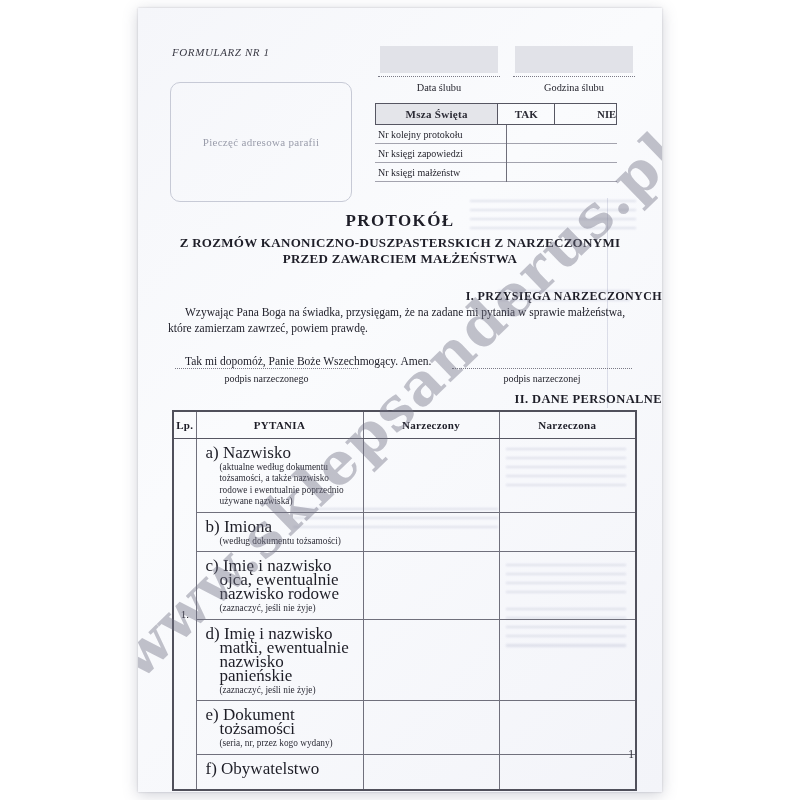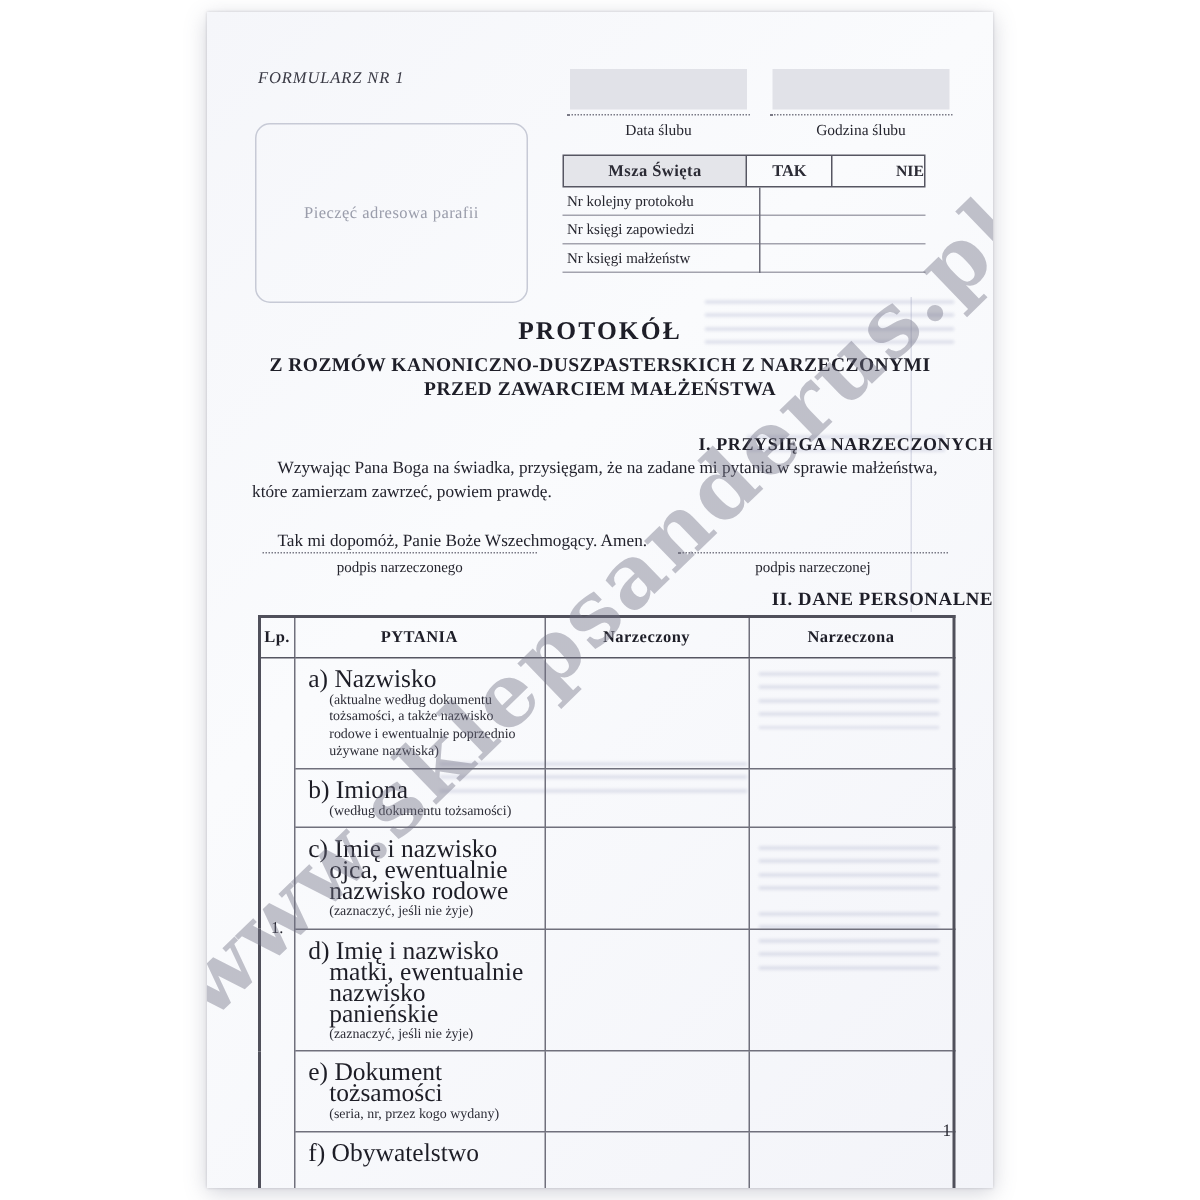--- a/index.html
+++ b/index.html
@@ -198,21 +198,21 @@
       <td></td>
     </tr>
     <tr style="height:52px">
       <td class="q-cell">
         <div class="q-main">e) Dokument tożsamości</div>
         <div class="q-note">(seria, nr, przez kogo wydany)</div>
       </td>
       <td></td>
       <td></td>
     </tr>
-    <tr style="height:46px">
+    <tr style="height:36px">
       <td class="q-cell">
         <div class="q-main">f) Obywatelstwo</div>
       </td>
       <td></td>
       <td></td>
     </tr>
   </tbody>
     </table>
 
   <div class="page-number">1</div>

